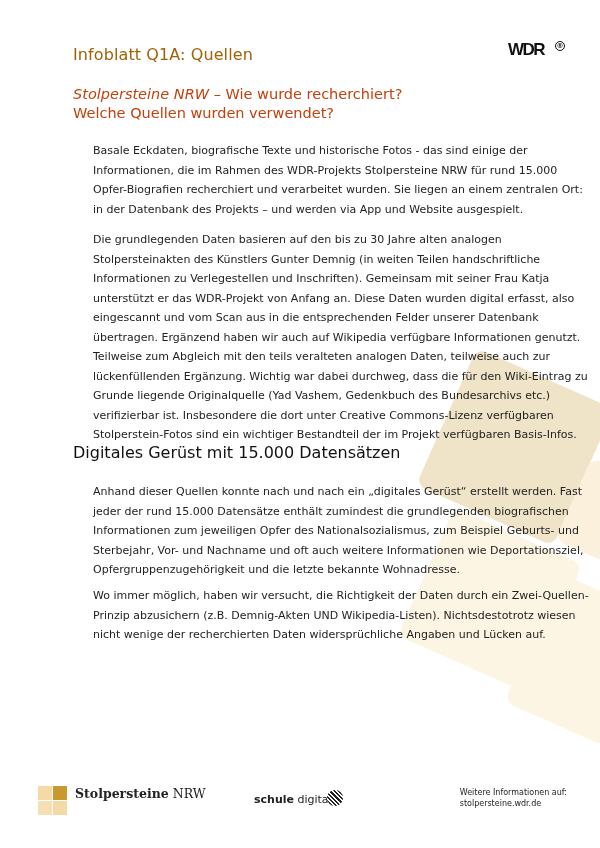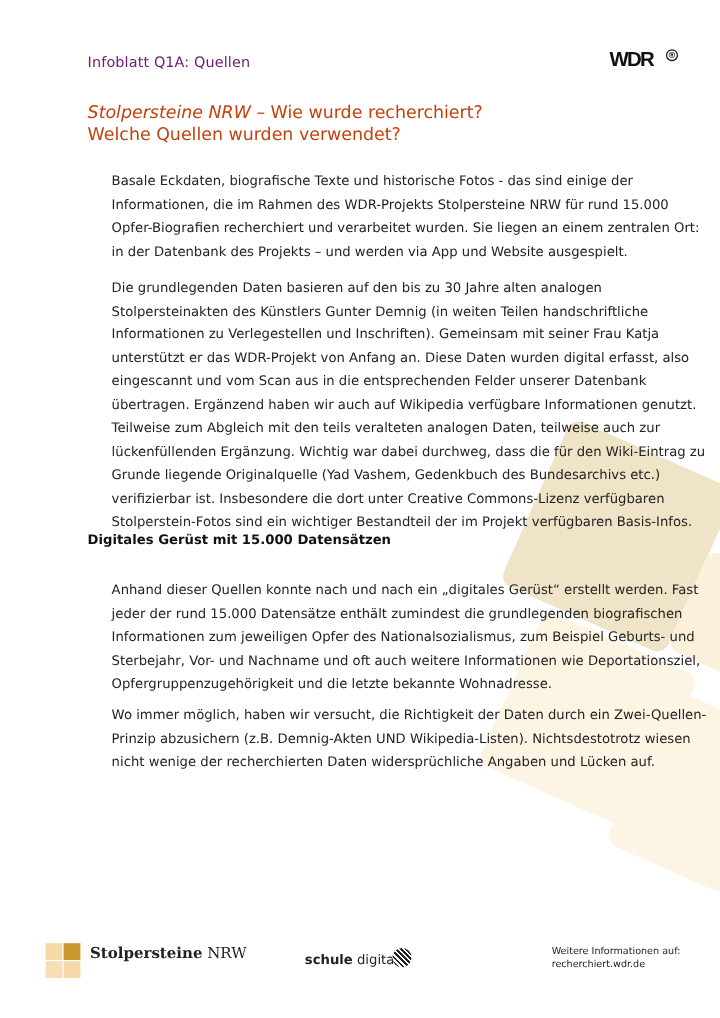--- a/index.html
+++ b/index.html
@@ -3,31 +3,31 @@
 <meta charset="utf-8">
 <style>
   html, body { margin:0; padding:0; }
   body { width:600px; height:848px; background:#ffffff; position:relative; overflow:hidden;
          font-family:"DejaVu Sans", sans-serif; color:#1a1a1a; }
   .deco { position:absolute; border-radius:10px; transform:rotate(24deg); }
   .deco1 { left:440px; top:372px; width:150px; height:150px; background:#efe4c7; }
   .deco2 { left:420px; top:530px; width:140px; height:140px; background:#fdf5e4; }
   .deco3 { left:528px; top:590px; width:110px; height:140px; background:#fdf5e4; }
   .deco4 { left:570px; top:470px; width:80px; height:90px; background:#fbf0dc; }
-  .header-title { position:absolute; left:73px; top:45px; font-size:12px; color:#701a75; letter-spacing:0.1px; }
+  .header-title { position:absolute; left:73px; top:45px; font-size:16px; color:#a16207; letter-spacing:0.1px; }
   .wdr-logo { position:absolute; left:508px; top:40px; font-family:Liberation Sans, sans-serif; font-weight:bold;
               font-size:17px; letter-spacing:-1.5px; color:#111; }
   .wdr-reg { position:absolute; left:555px; top:41px; font-size:7px; width:8px; height:8px; border:1px solid #111;
              border-radius:50%; text-align:center; line-height:8px; font-weight:bold; }
   .main-title { position:absolute; left:73px; top:85px; width:470px; font-size:14.5px; font-weight:normal; line-height:19px; color:#c2410c; }
   .main-title em { font-style:italic; }
   .para { position:absolute; left:89px; width:500px; font-size:11px; line-height:19.5px; color:#222; margin:4px; }
   .p1 { top:137px; }
   .p2 { top:226px; }
-  .subhead { position:absolute; left:73px; top:443px; font-size:11px; font-weight:bold; color:#111;text-align:center; }
+  .subhead { position:absolute; left:73px; top:443px; font-size:16px; font-weight:normal; color:#111;text-align:center; }
   .p3 { top:478px; }
   .p4 { top:582px; }
   .footer-logo { position:absolute; left:38px; top:786px; width:30px; height:30px; }
   .sq { position:absolute; width:14px; height:14px; }
   .sq1 { left:0; top:0; background:#f5d9a6; }
   .sq2 { left:15px; top:0; background:#c9982f; }
   .sq3 { left:0; top:15px; background:#f7dfb4; }
   .sq4 { left:15px; top:15px; background:#f5d9a6; }
   .brand-name { position:absolute; left:75px; top:786px; font-family:"DejaVu Serif", serif; font-size:12.5px; color:#222; }
   .brand-name b { font-weight:bold; }
@@ -72,14 +72,14 @@
 </div>
 <div class="brand-sub">Gegen das Vergessen</div>
 
 <div class="schule">
   <b>schule</b><span> digital</span>
 </div>
 <div class="globe"></div>
 
 <div class="more-info">
   <div>Weitere Informationen auf:</div>
-  <div>recherchiert.wdr.de</div>
+  <div>stolpersteine.wdr.de</div>
 </div>
 
 </body></html>

